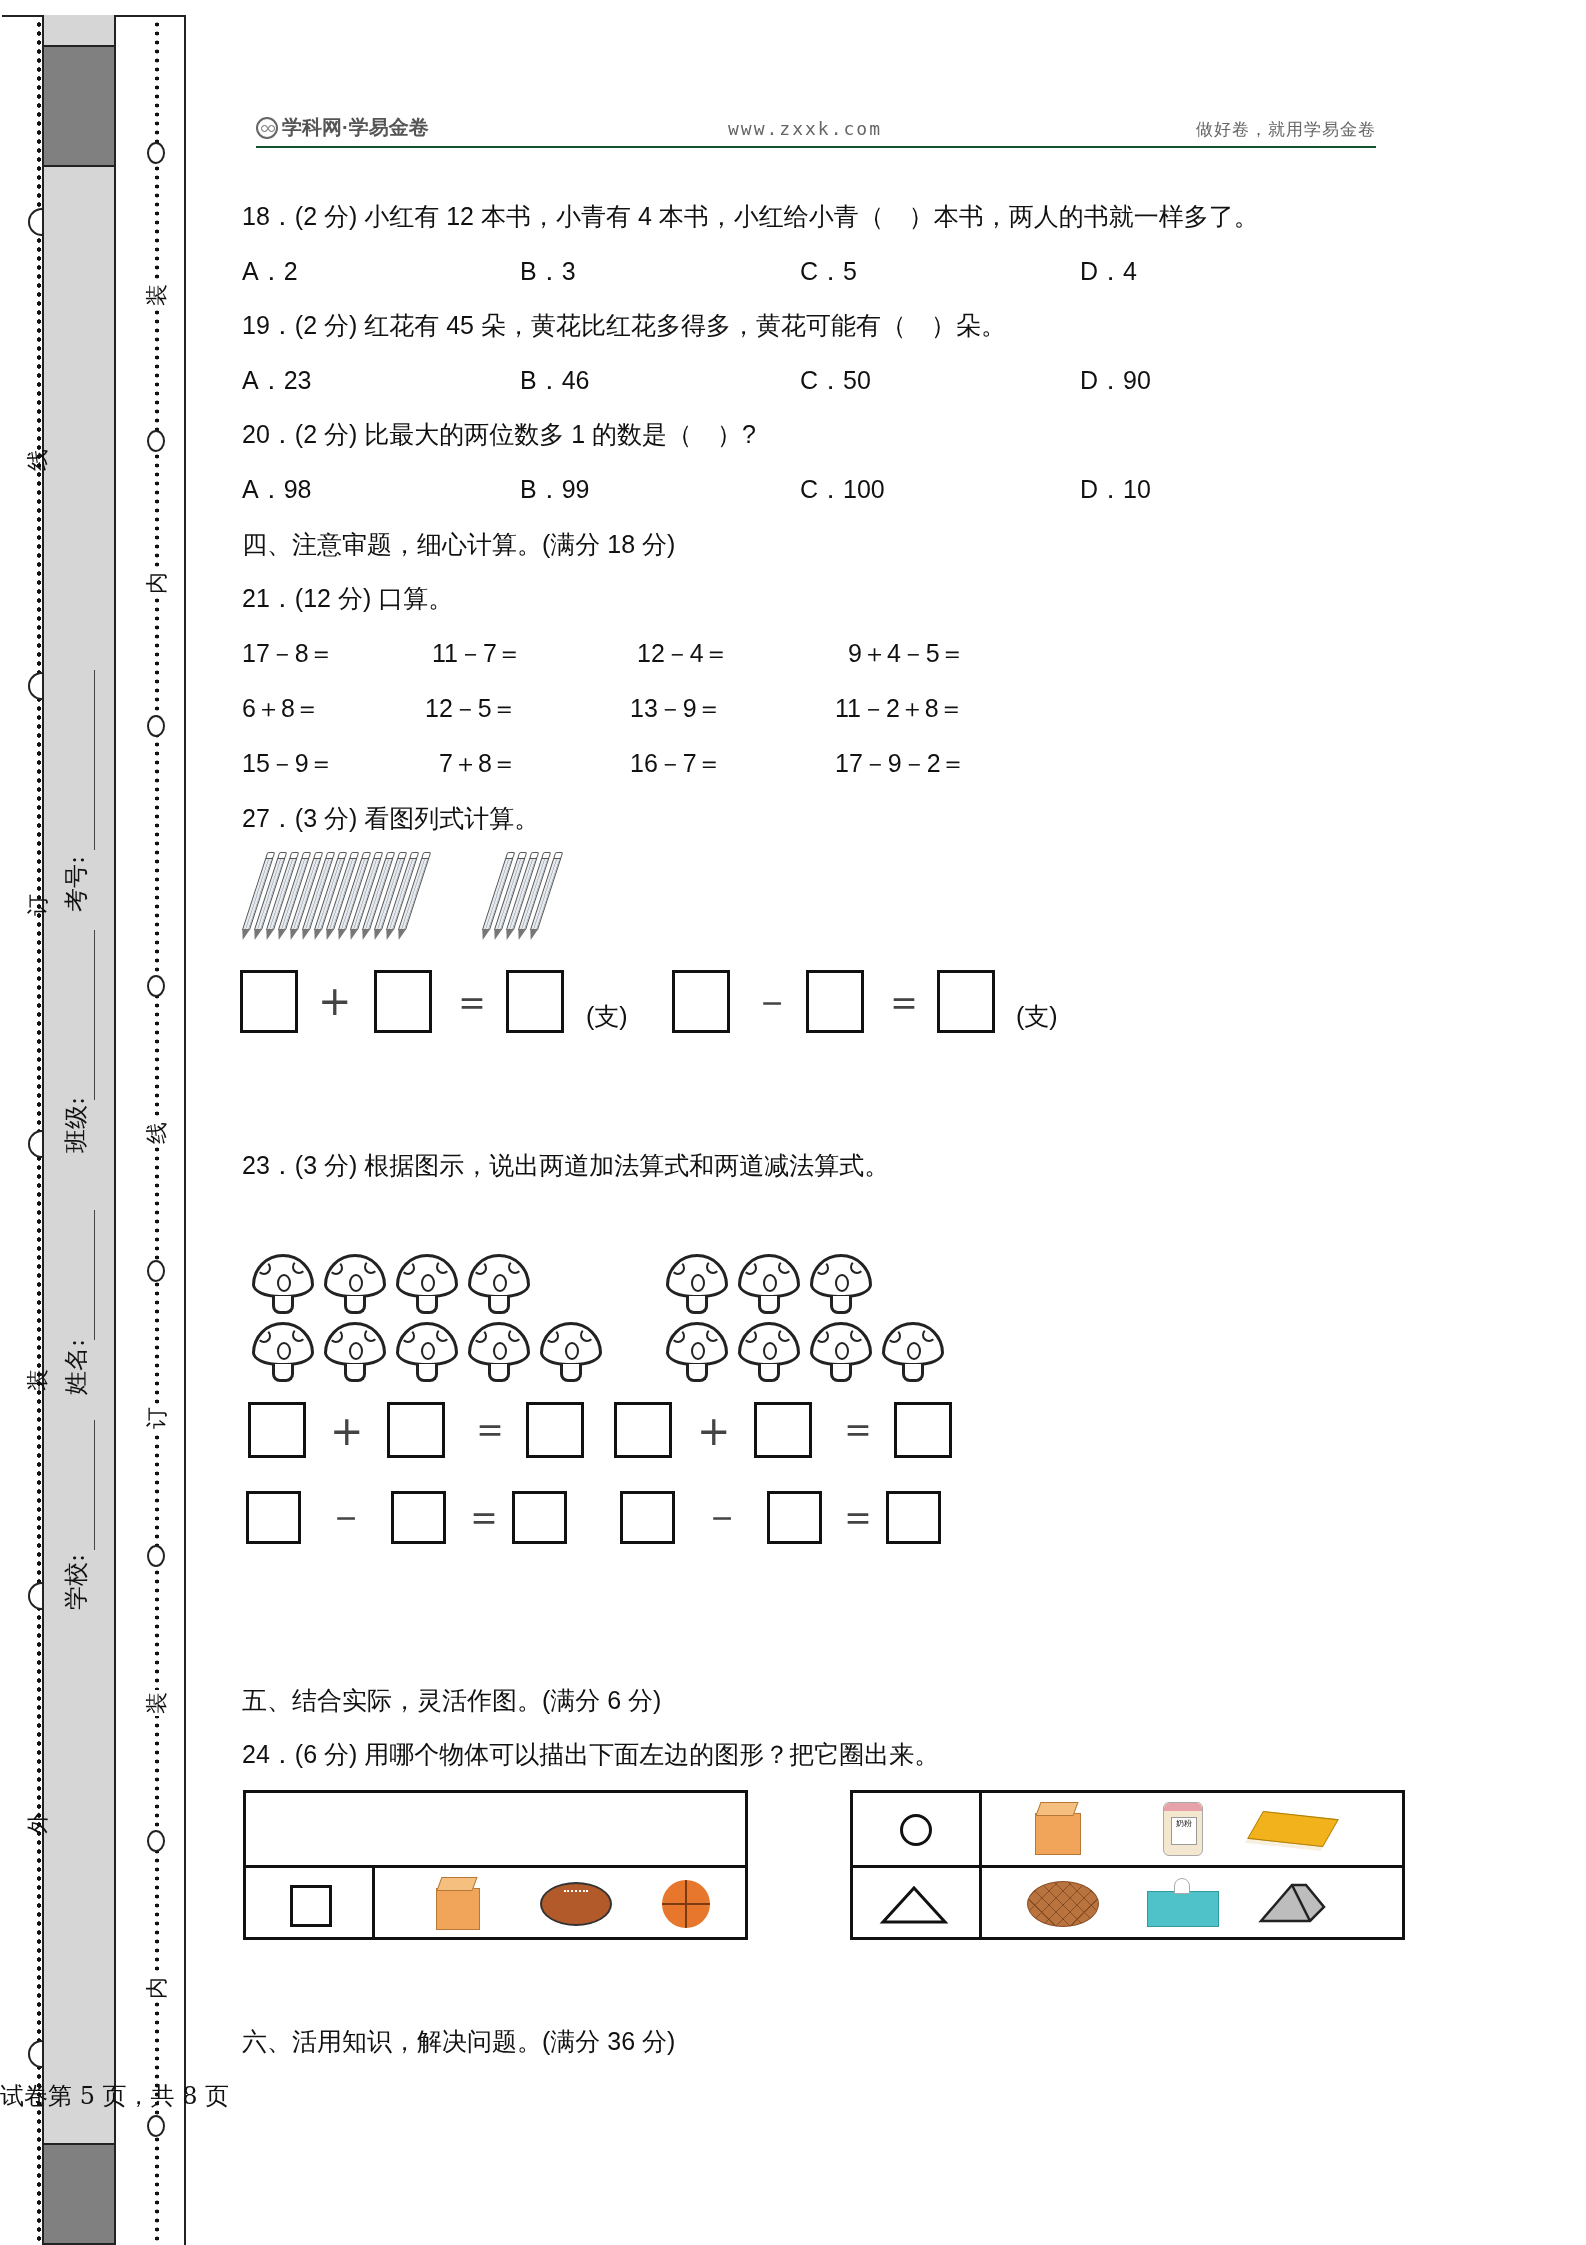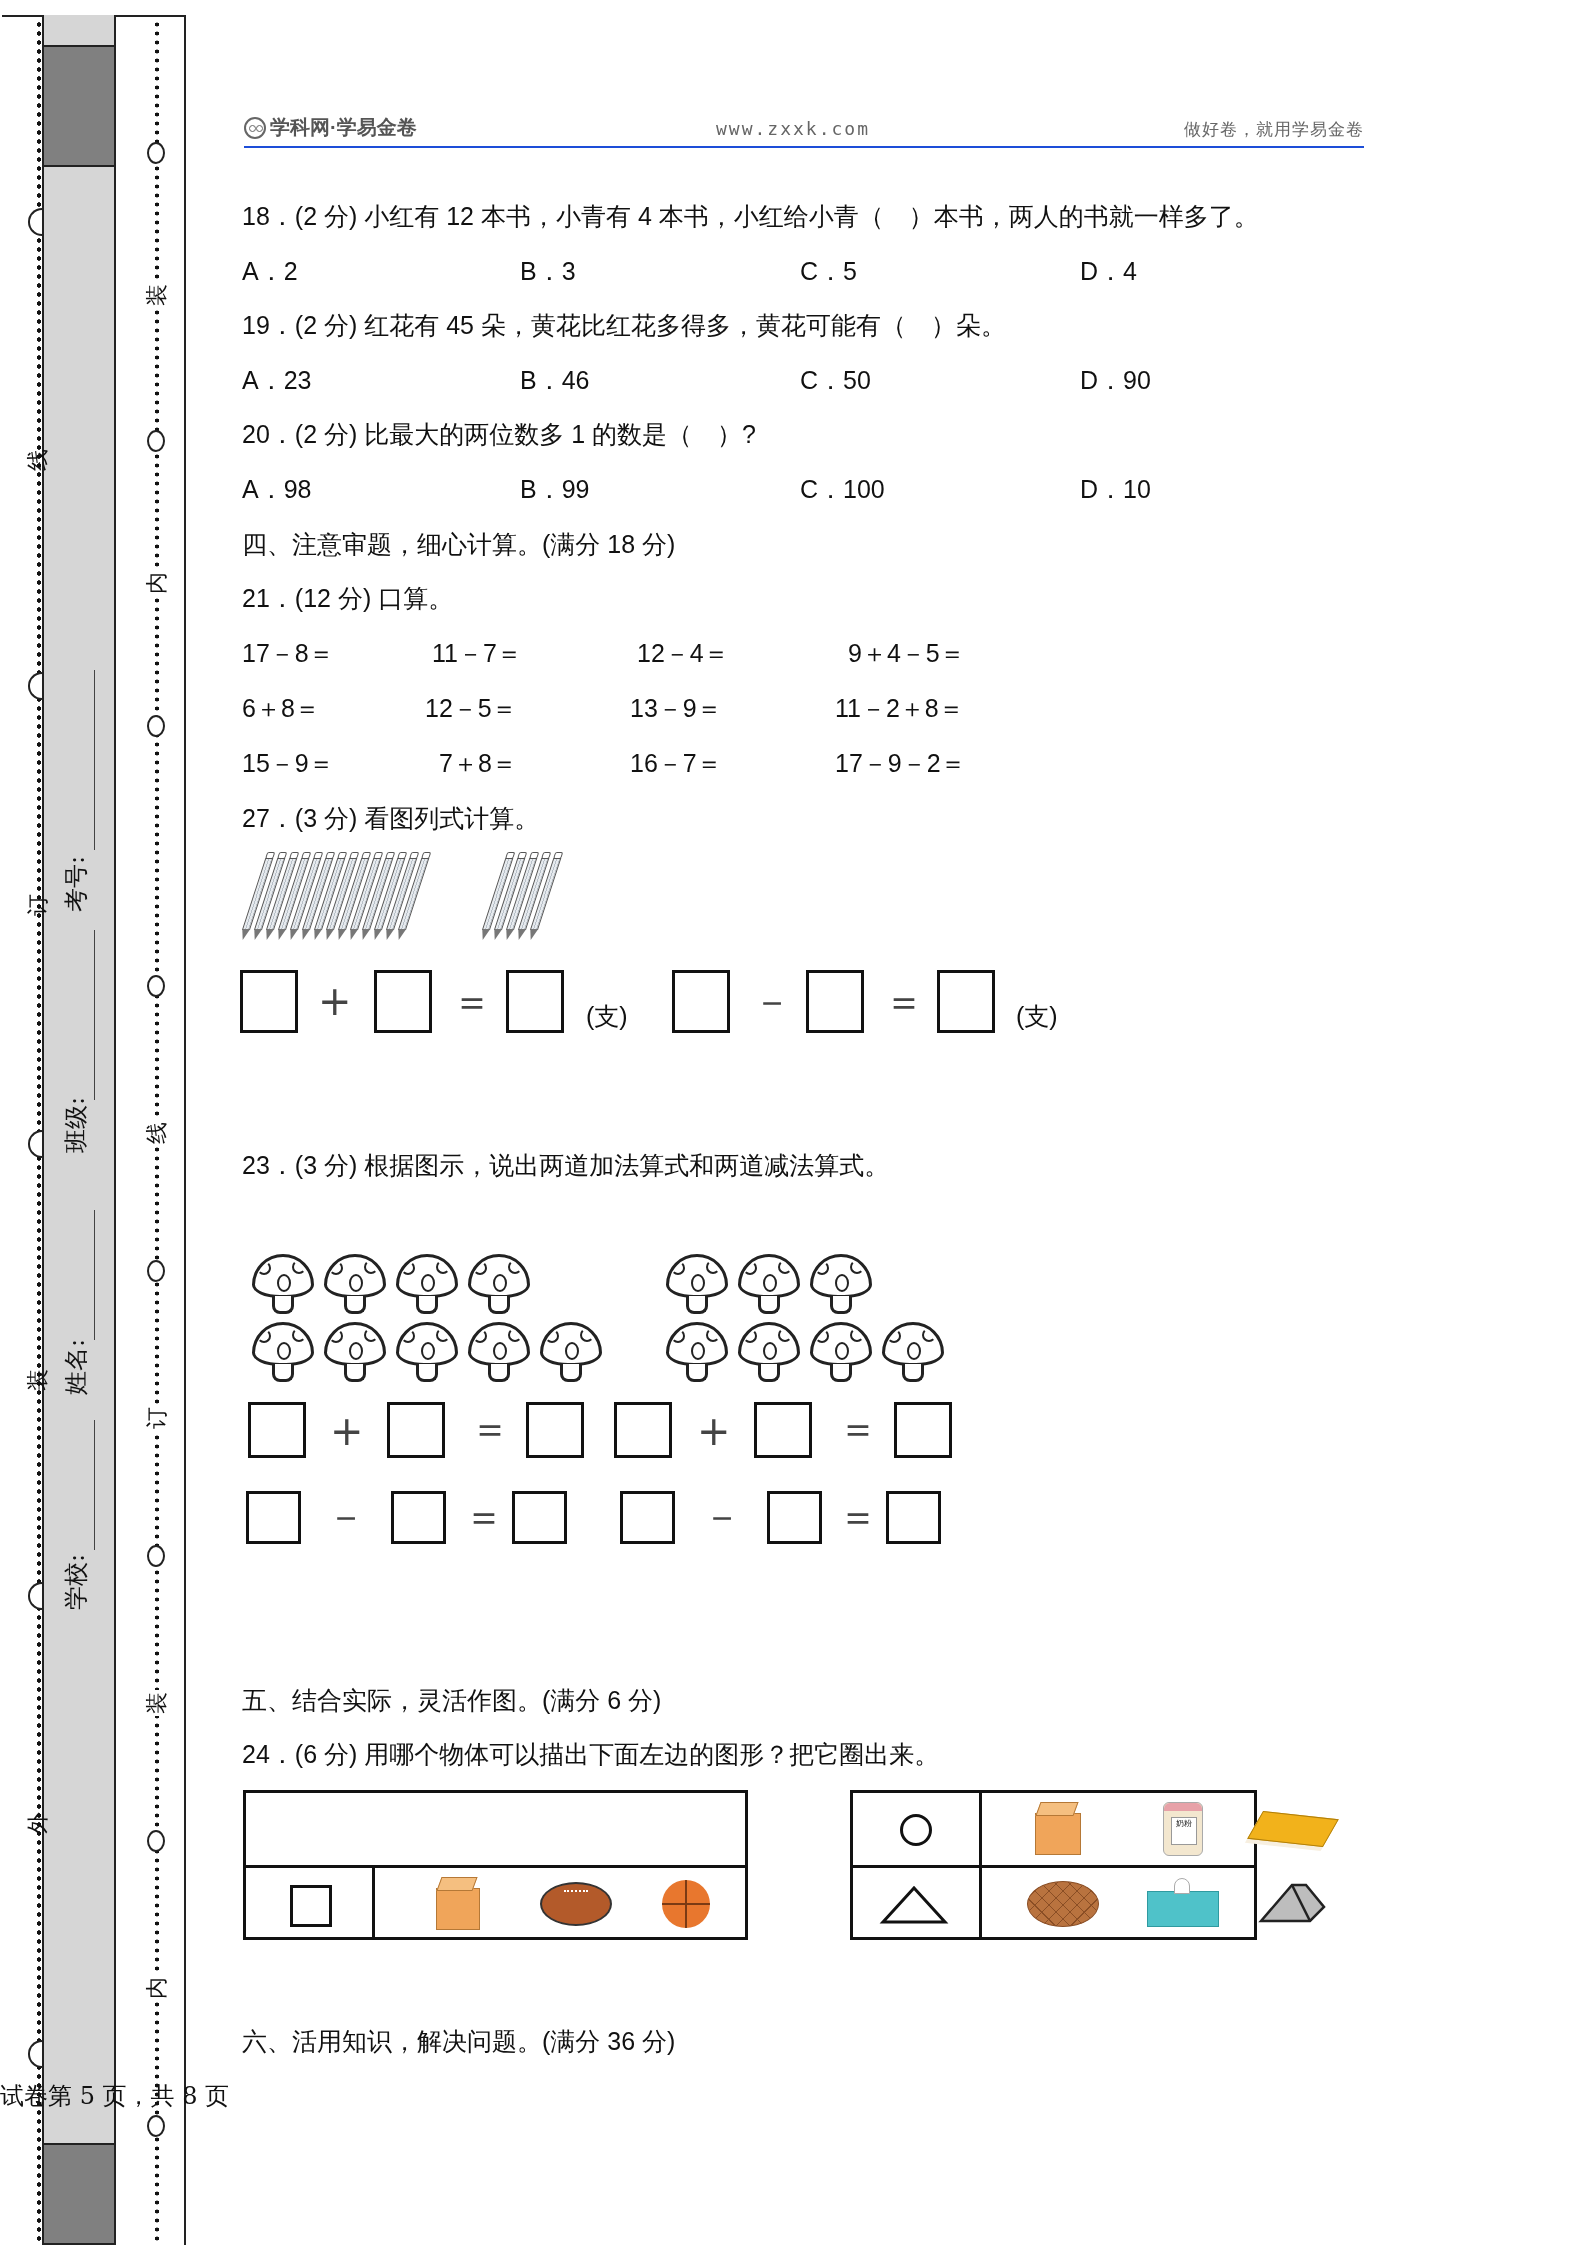--- a/index.html
+++ b/index.html
@@ -28,21 +28,21 @@
 
   .inner-dots { position:absolute; left:154px; top:20px; width:6px; height:2225px;
                 background-image: radial-gradient(circle, #111 1.8px, transparent 2.2px);
                 background-size:6px 9px; background-repeat:repeat-y; }
   .inner-circle { position:absolute; left:147px; width:18px; height:22px; border:2px solid #222; border-radius:50%;
                   background:#fff; box-sizing:border-box; }
   .inner-char { position:absolute; left:144px; width:26px; height:26px; font-size:22px; text-align:center;
                 font-family:"DejaVu Serif",serif; background:#fff; transform:rotate(-90deg); line-height:26px; }
 
   
-  .header { position:absolute; left:244px; top:112px; width:1120px; height:34px; border-bottom:2px solid #1d4ed8; }
+  .header { position:absolute; left:256px; top:112px; width:1120px; height:34px; border-bottom:2px solid #14532d; }
   .logo { position:absolute; left:0; top:2px; display:flex; align-items:center; gap:4px; color:#555; font-weight:bold; font-size:20px; }
   .logo-icon { width:22px; height:22px; border:2px solid #666; border-radius:50%; position:relative; box-sizing:border-box; }
   .logo-icon::before { content:""; position:absolute; left:3px; top:6px; width:5px; height:5px; border:1.5px solid #666; border-radius:50%; }
   .logo-icon::after { content:""; position:absolute; left:10px; top:6px; width:5px; height:5px; border:1.5px solid #666; border-radius:50%; }
   .site-url { position:absolute; left:472px; top:6px; color:#666; font-size:18px; letter-spacing:2px; font-family:"DejaVu Sans Mono",monospace; }
   .slogan { position:absolute; right:0; top:6px; color:#666; font-size:17px; letter-spacing:1px; }
 
   
   .line { position:absolute; left:242px; font-size:25px; white-space:nowrap; }
   .opt { position:absolute; font-size:25px; white-space:nowrap; }
@@ -448,21 +448,21 @@
     </div>
     <div class="obj" style="left:440px">
       <div style="width:48px;height:48px;background:#e8772e;border-radius:50%;position:relative;overflow:hidden">
         <div style="position:absolute;left:23px;top:0;width:2px;height:48px;background:#7a3a14"></div>
         <div style="position:absolute;left:0;top:23px;width:48px;height:2px;background:#7a3a14"></div>
       </div>
     </div>
   </div>
 </div>
 
-<div class="tbl" style="left:850px;top:1790px;width:407px;height:150px">
+<div class="tbl" style="left:850px;top:1790px;width:555px;height:150px">
   <div class="row">
     <div class="shape-cell">
       <div style="position:absolute;left:47px;top:21px;width:32px;height:32px;border:3px solid #111;border-radius:50%;box-sizing:border-box"></div>
     </div>
     <div class="obj" style="left:205px">
       <div style="width:44px;height:40px;background:#f0a55a;border:1px solid #b57836;position:relative;margin-top:10px">
         <div style="position:absolute;left:2px;top:-12px;width:36px;height:12px;background:#f5bf80;border:1px solid #b57836;transform:skewX(-20deg)"></div>
       </div>
     </div>
     <div class="obj" style="left:330px">

